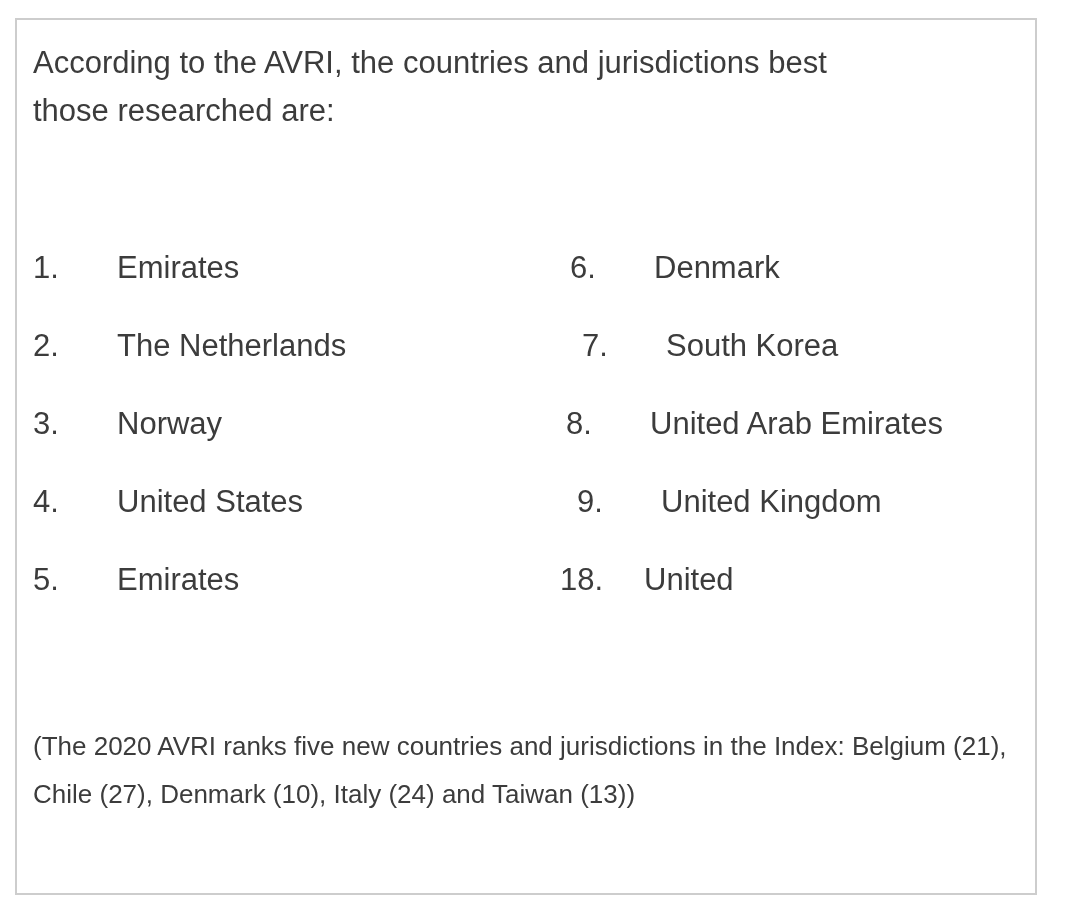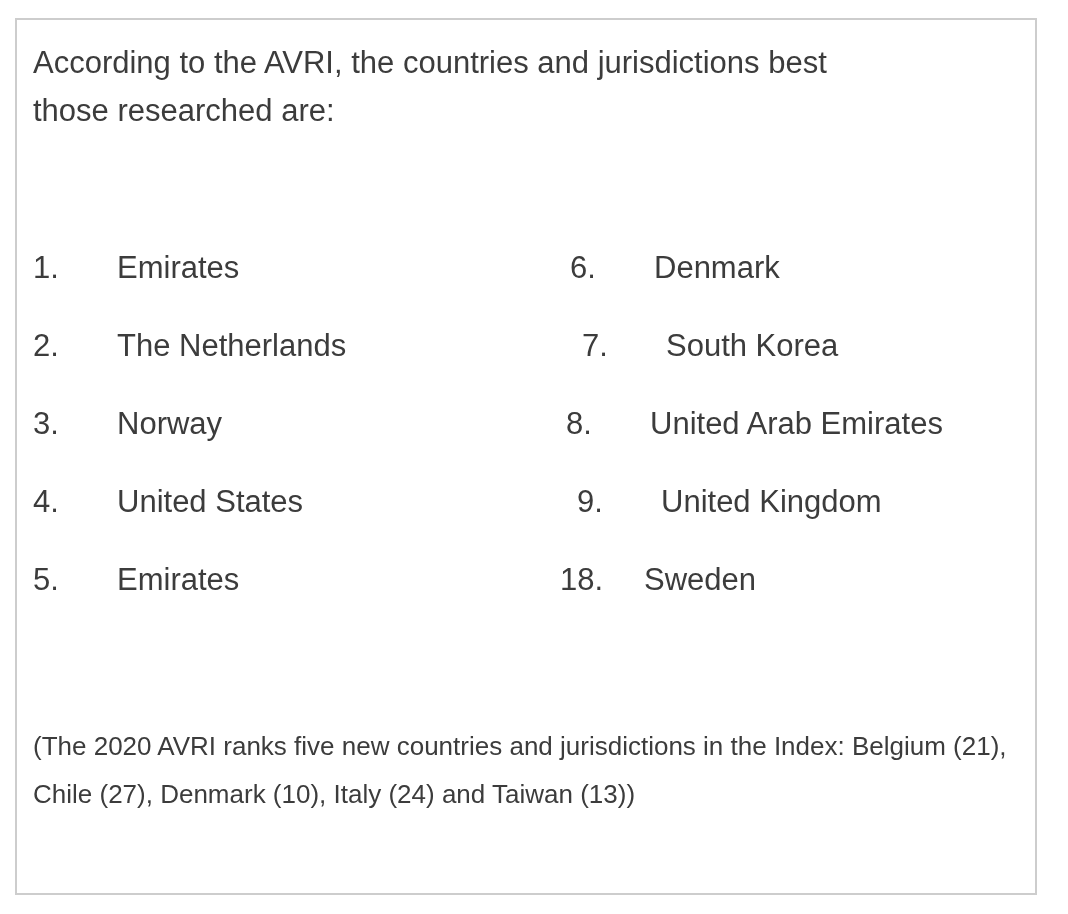--- a/index.html
+++ b/index.html
@@ -119,21 +119,21 @@
       <div class="rank-row">
         <span class="rank-num">8.</span>
         <span class="rank-name">United Arab Emirates</span>
       </div>
       <div class="rank-row">
         <span class="rank-num">9.</span>
         <span class="rank-name">United Kingdom</span>
       </div>
       <div class="rank-row">
         <span class="rank-num">18.</span>
-        <span class="rank-name">Sweden</span>
+        <span class="rank-name">United</span>
       </div>
     </div>
 
   </div>
 
   <div class="footnote">
     <div>(The 2020 AVRI ranks five new countries and jurisdictions in the Index: Belgium (21),</div>
     <div>Chile (27), Denmark (10), Italy (24) and Taiwan (13))</div>
   </div>
 

